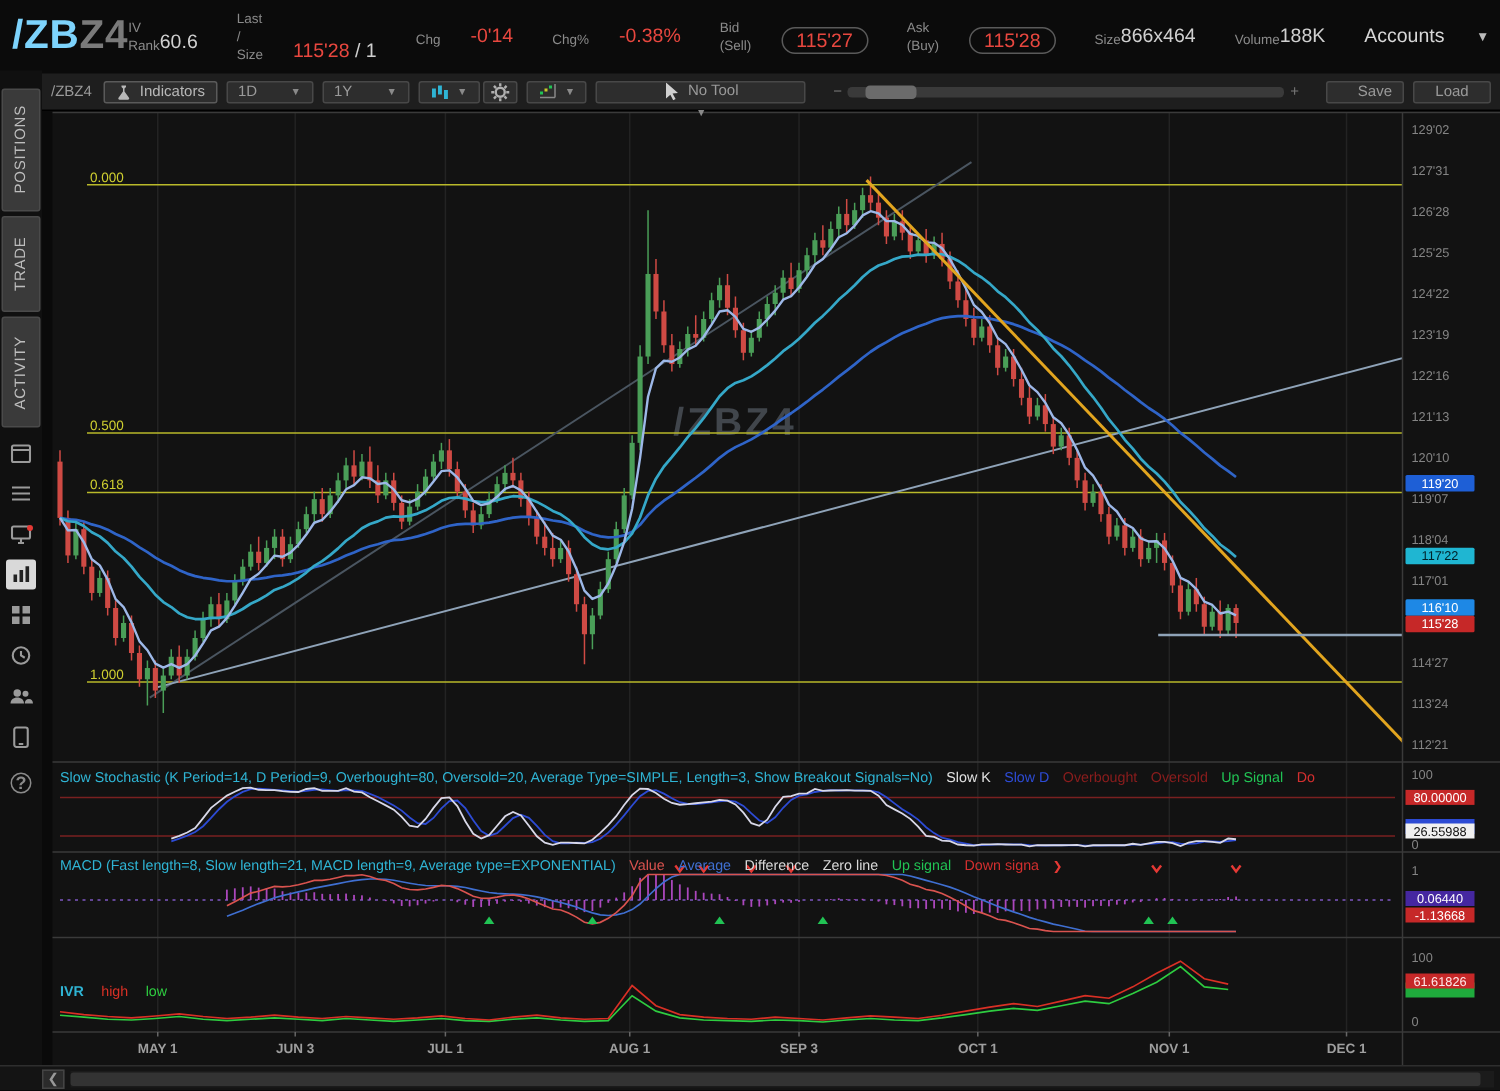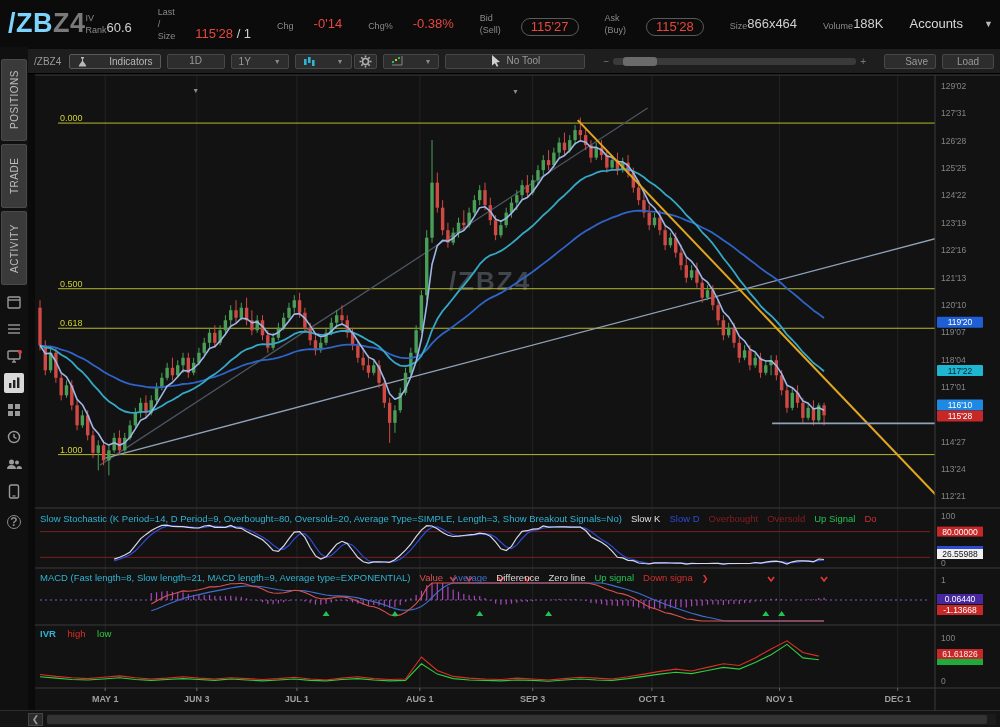--- a/index.html
+++ b/index.html
@@ -17,21 +17,21 @@
   .hfield .val.red { color:#e8473f;margin-left:20px; }
   .hfield .val .sfx { color:#cfcfcf; }
   .hfield.boxed .val { border:1px solid #5a5a5a; border-radius:9px; padding:0 9px; }
   #desc { font-size:14px; color:#e4e4e4; white-space:nowrap; margin-right:14px; }
   #accounts { font-size:13px; color:#d8d8d8; display:flex; align-items:center; gap:21px; margin-right:10px;text-align:right; }
   #collapse { width:20px; height:30px; background:#1c1c1c; border:1px solid #333; color:#bbb; display:flex; align-items:center; justify-content:center; font-size:12px; }
 
   
   #toolbar { position:absolute; left:28px; top:48px; width:972px; height:26px; background:#1e1e1e; border-top:1px solid #0a0a0a; border-bottom:1px solid #000; z-index:5; display:flex; align-items:center; gap:6px; padding:0 6px; }
   .tb-sym { font-size:10px; color:#9a9a9a; margin-right:2px; }
-  .tb-btn { height:15px; background:#2d2d2d; border:1px solid #484848; border-radius:2px; color:#9a9a9a; font-size:10px; display:flex; align-items:center; gap:21px; padding:0 7px; }
+  .tb-btn { height:15px; background:#2d2d2d; border:1px solid #484848; border-radius:2px; color:#9a9a9a; font-size:10px; display:flex; align-items:center; gap:5px; padding:0 7px; }
   .tb-btn .car { font-size:7px; color:#8a8a8a; }
   .tb-group { display:flex; align-items:center; gap:2px; }
   #tb-slider { flex:1; display:flex; align-items:center; gap:4px; margin:0 12px; }
   #tb-slider .end { color:#777; font-size:10px; }
   #tb-slider .track { flex:1; height:7px; background:#3a3a3a; border-radius:3px; position:relative; }
   #tb-slider .thumb { position:absolute; left:4%; top:-1px; width:34px; height:9px; background:#6b6b6b; border-radius:3px; }
 
   
   #sidebar { position:absolute; left:0; top:47px; width:28px; height:663px; background:#101010; z-index:6; }
   .vtab { position:absolute; left:1px; width:26px; background:#3a3a3a; border:1px solid #4a4a4a; border-radius:2px;
@@ -644,21 +644,21 @@
   </div>
 
   <div id="toolbar">
     <span class="tb-sym">/ZBZ4</span>
     <div class="tb-btn" style="border-color:#5a5a5a;color:#b8b8b8;">
       <svg width="11" height="11" viewBox="0 0 11 11">
           <path d="M4 1h3v1l-1 1v2l3 4.2c.4.7 0 1.3-.8 1.3H2.8c-.8 0-1.2-.6-.8-1.3L5 5V3L4 2z" fill="#b8b8b8"></path>
         </svg>
       <span>Indicators</span>
     </div>
-    <div class="tb-btn" style="width:58px;justify-content:space-between;flex-direction:column;">
+    <div class="tb-btn" style="width:58px;justify-content:space-between;">
         <span>1D</span>
         <span class="car">▼</span>
       </div>
     <div class="tb-btn" style="width:58px;justify-content:space-between;">
         <span>1Y</span>
         <span class="car">▼</span>
       </div>
     <div class="tb-group">
       <div class="tb-btn">
         <svg width="13" height="11" viewBox="0 0 13 11">
@@ -790,21 +790,21 @@
       </div>
   </div>
 
 
   <div class="panel-head" style="left:40px; top:513px;">
     <span class="t">Slow Stochastic (K Period=14, D Period=9, Overbought=80, Oversold=20, Average Type=SIMPLE, Length=3, Show Breakout Signals=No)</span><span id="stoch-legend"><span class="seg" style="color: rgb(224, 224, 224);">Slow K</span><span class="seg" style="color: rgb(45, 75, 212);">Slow D</span><span class="seg" style="color: rgb(140, 29, 29);">Overbought</span><span class="seg" style="color: rgb(140, 29, 29);">Oversold</span><span class="seg" style="color: rgb(33, 195, 84);">Up Signal</span><span class="seg" style="color: rgb(211, 47, 47);">Do</span></span>
   </div>
   <div class="panel-head" style="left:40px; top:572px;">
     <span class="t">MACD (Fast length=8, Slow length=21, MACD length=9, Average type=EXPONENTIAL)</span><span id="macd-legend"><span class="seg" style="color: rgb(217, 83, 79);">Value</span><span class="seg" style="color: rgb(63, 111, 209);">Average</span><span class="seg" style="color: rgb(216, 216, 216);">Difference</span><span class="seg" style="color: rgb(216, 216, 216);">Zero line</span><span class="seg" style="color: rgb(33, 195, 84);">Up signal</span><span class="seg" style="color: rgb(211, 47, 47);">Down signa</span></span><span class="seg" style="color:#e53935;font-size:8px;">❯</span>
   </div>
-  <div class="panel-head" style="left:40px; top:628px;">
+  <div class="panel-head" style="left:40px; top:656px;">
     <span class="t" style="font-weight:bold;">IVR</span>
     <span class="seg" style="color:#d93025;">high</span>
     <span class="seg" style="color:#2ecc40;">low</span>
   </div>
 
   <div id="hscroll">
     <div class="larr">❮</div>
     <div class="track">
         <div class="thumb"></div>
       </div>

